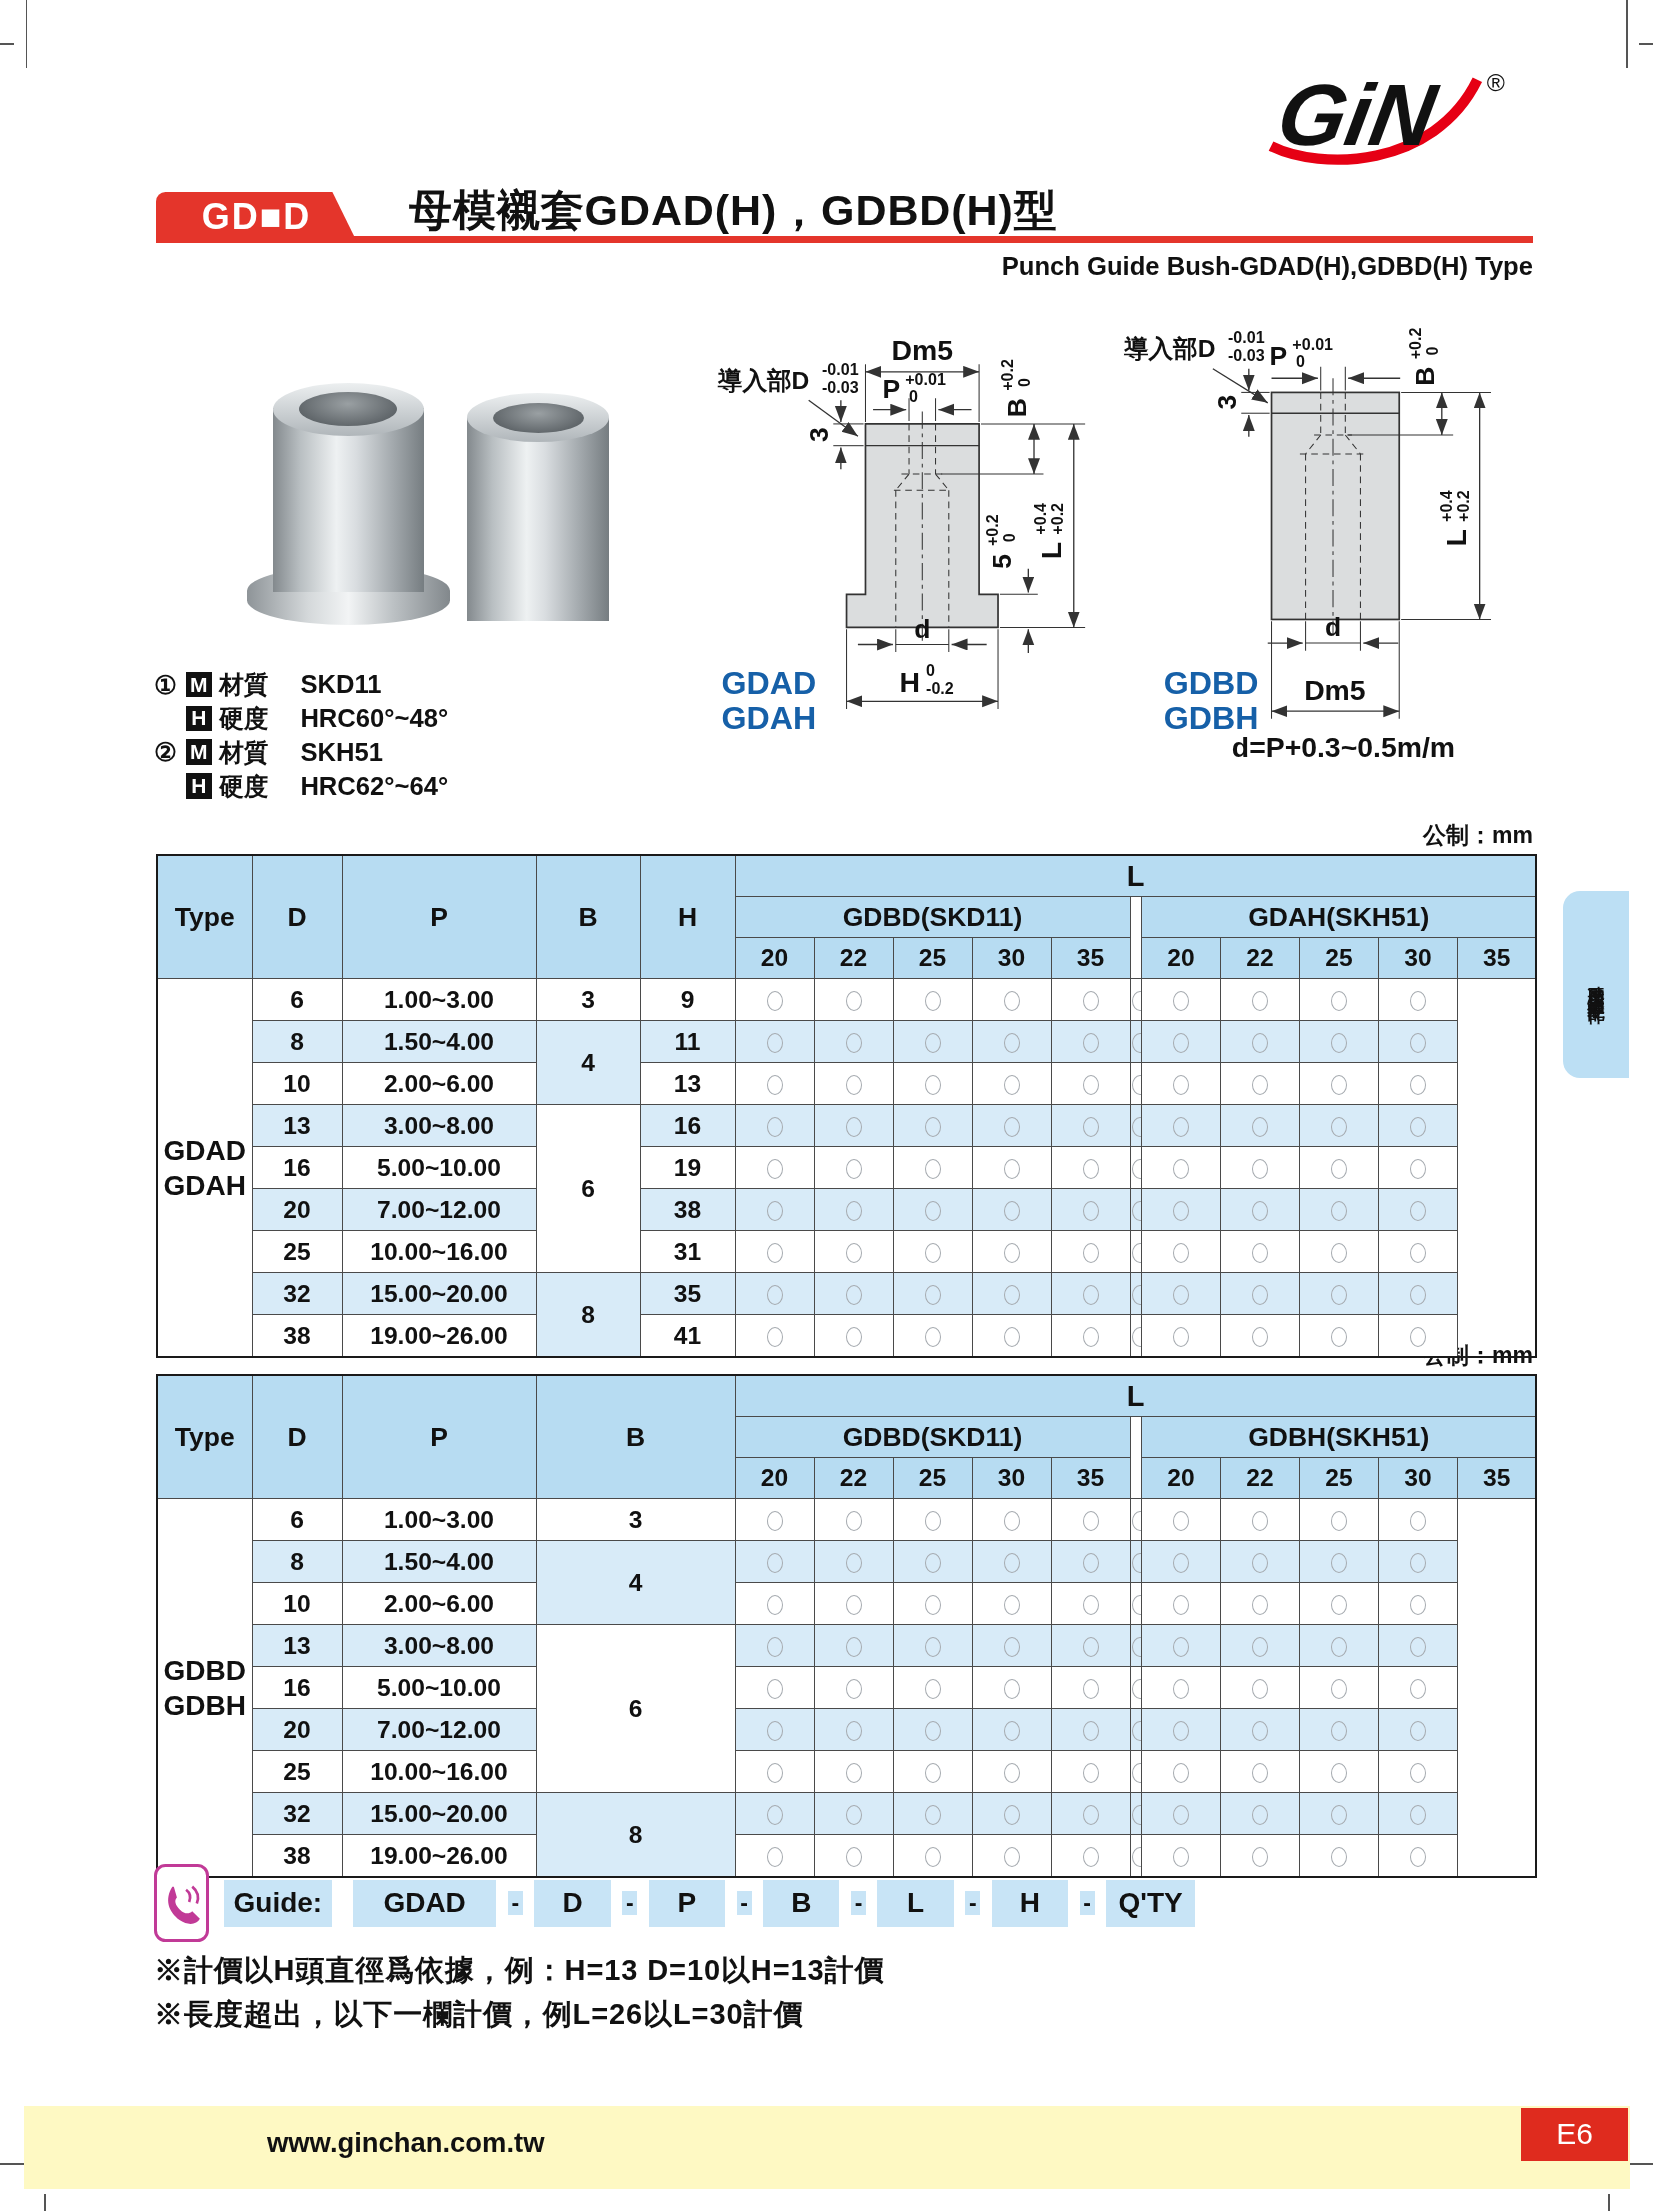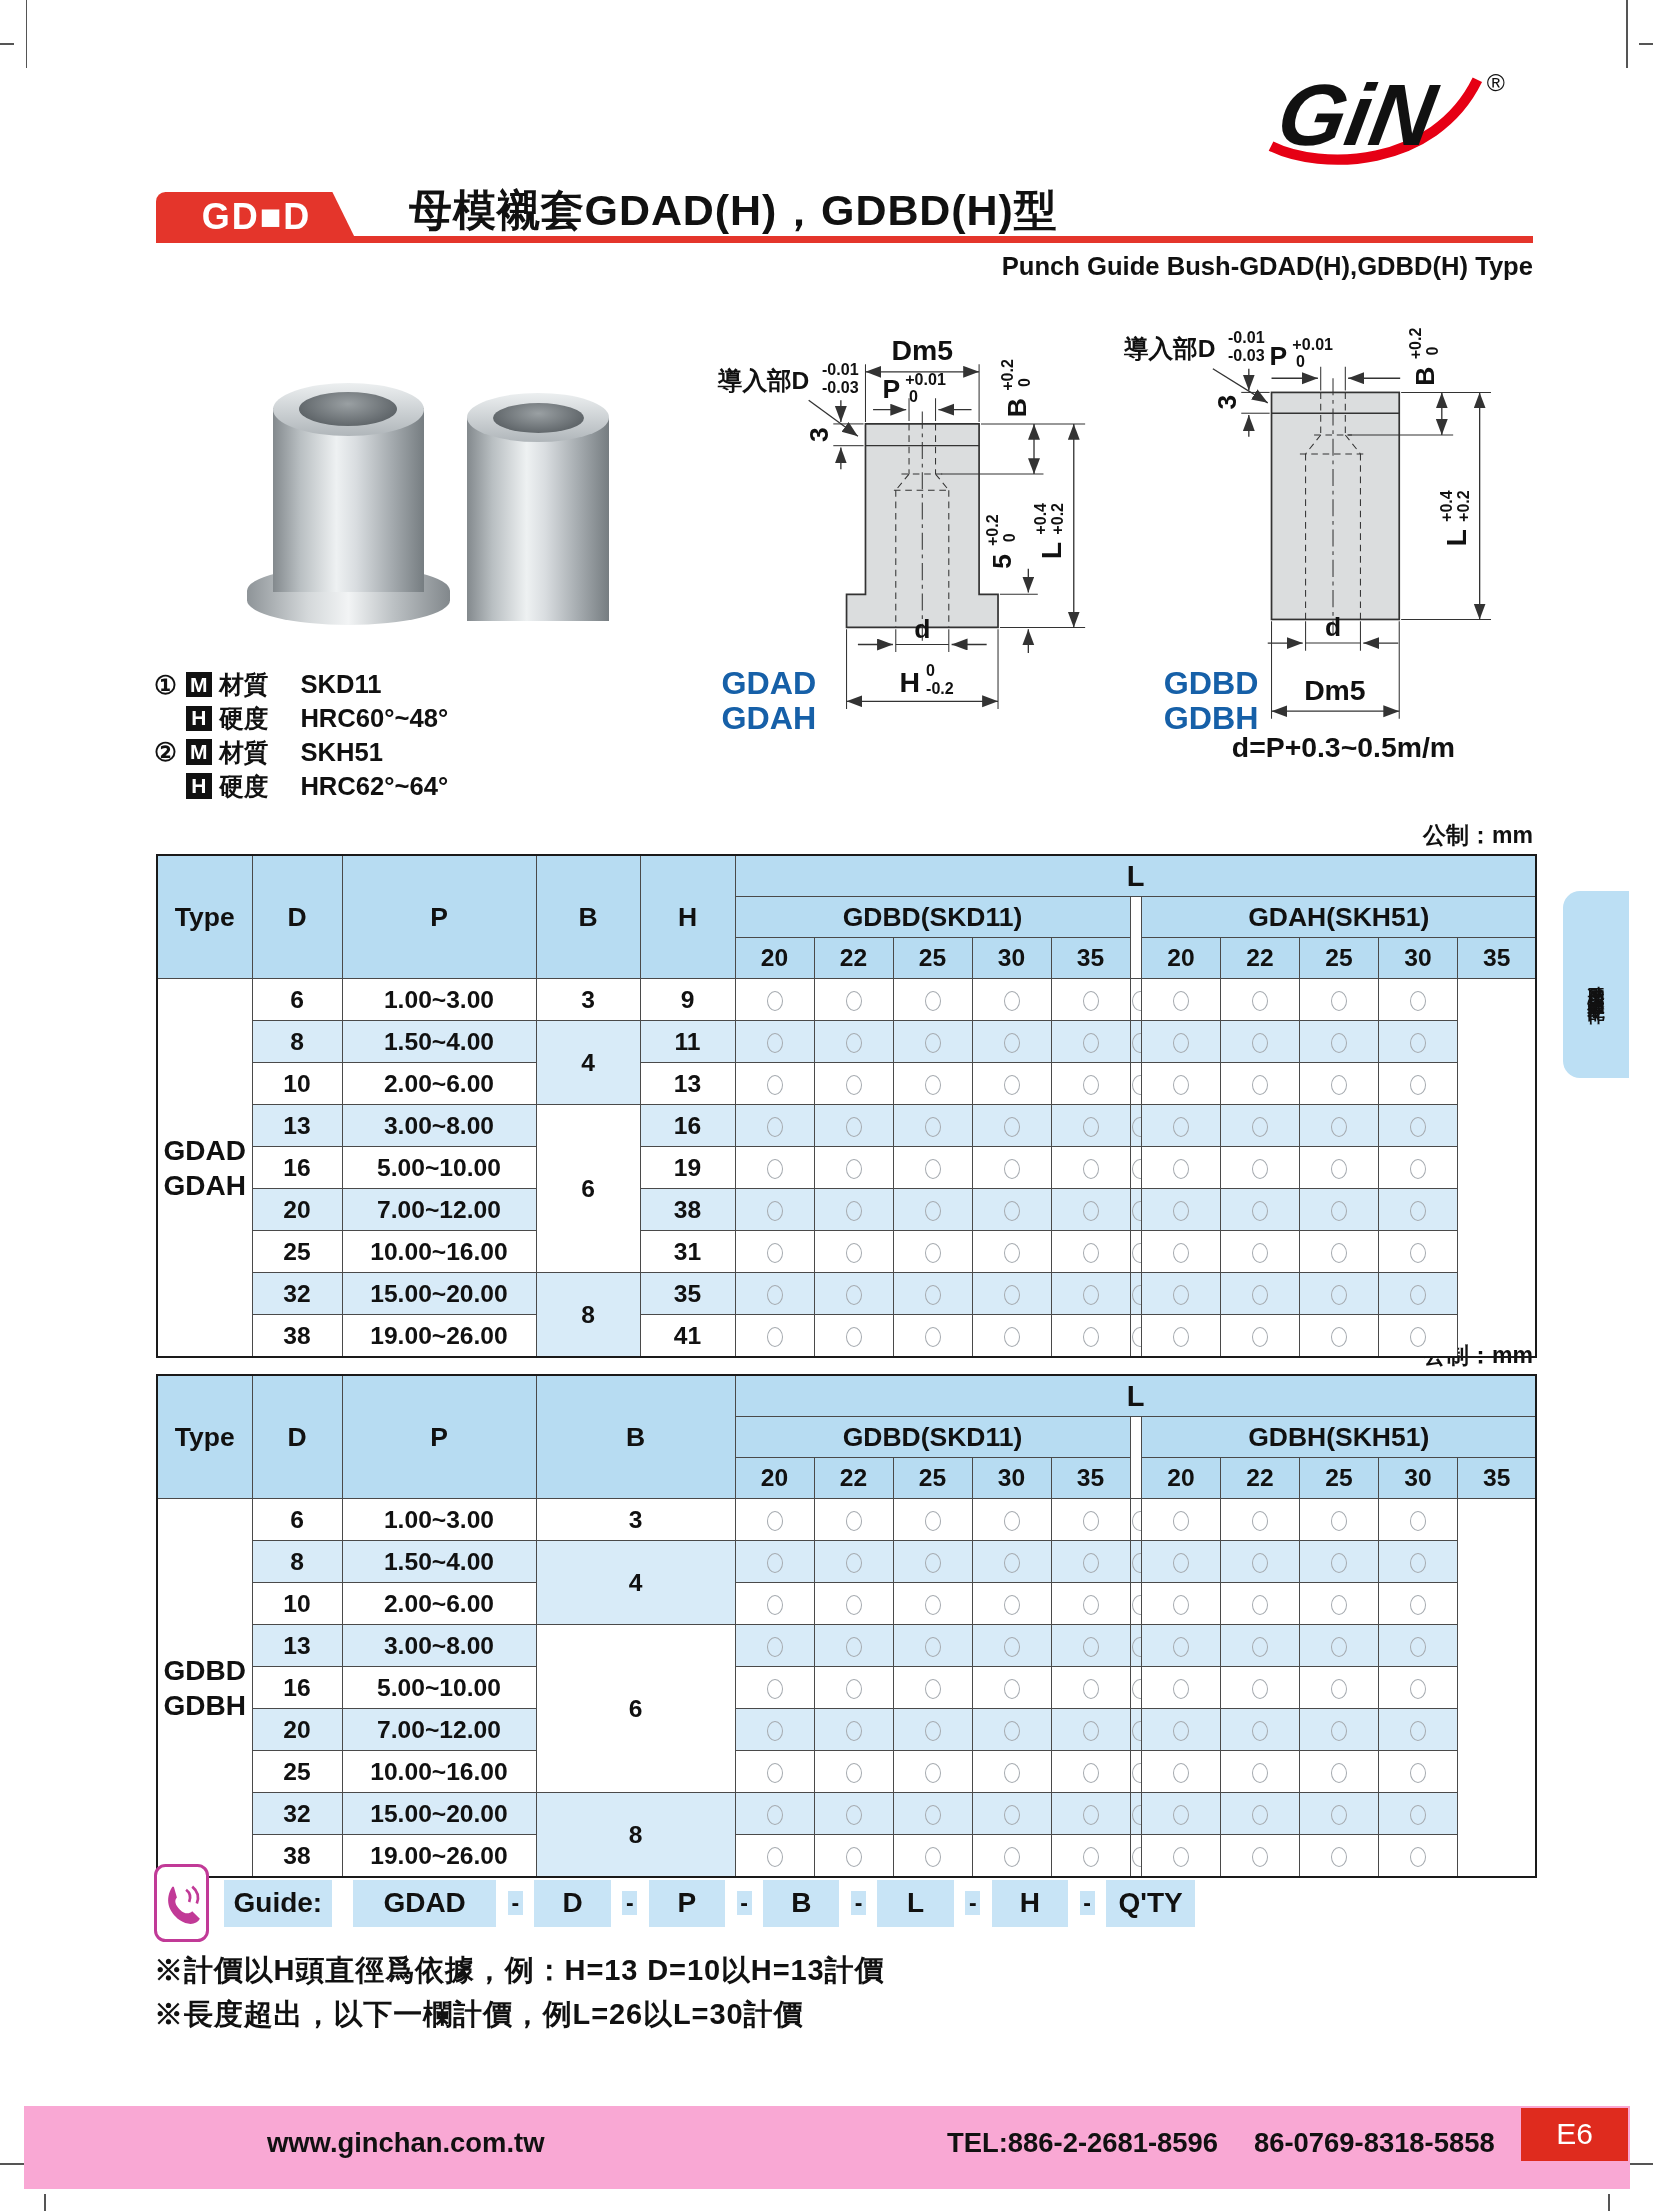--- a/index.html
+++ b/index.html
@@ -81,21 +81,21 @@
 
   .note{left:154px;font-size:29px;font-weight:bold;letter-spacing:0.9px}
 
   
   .side-tab{left:1563px;top:891px;width:66px;height:187px;background:#bcdff4;
             border-radius:17px 0 0 17px;display:flex;align-items:center;justify-content:center;
             writing-mode:vertical-rl;text-orientation:upright;
             font-size:17px;font-weight:bold;letter-spacing:2.8px}
 
   
-  .footer{left:24px;top:2106px;width:1606px;height:83px;background:#f9a8d4}
+  .footer{left:24px;top:2106px;width:1606px;height:83px;background:#fef9c3}
   .f-web{position:absolute;left:243px;top:21px;font-size:27.4px;font-weight:bold}
   .f-tel{position:absolute;left:923px;top:21px;font-size:27.4px;font-weight:bold}
   .f-tel span{margin-right:36px}
   .e6{position:absolute;left:1497px;top:1.9px;width:107px;height:53px;background:#df2b1e;color:#fff;
       display:flex;align-items:center;justify-content:center;font-size:30px;font-weight:normal}
 </style>
 </head>
 <body>
 
 <div class="cmark" style="left:25.6px;top:0;width:1.9px;height:68px"></div>
@@ -746,18 +746,15 @@
   <div class="obox" style="width:106px">Q'TY</div>
 </div>
 
 <div class="abs note" style="top:1951px">※計價以H頭直徑爲依據，例：H=13 D=10以H=13計價</div>
 <div class="abs note" style="top:1995px">※長度超出，以下一欄計價，例L=26以L=30計價</div>
 
 <div class="abs side-tab">冲壓模用標準零配件</div>
 
 <div class="abs footer">
   <span class="f-web">www.ginchan.com.tw</span>
-  <span class="f-tel">
-    <span>TEL:886-2-2681-8596</span><span>86-0769-8318-5858</span>
-  </span>
   <div class="e6">E6</div>
 </div>
 
 
 </body></html>

